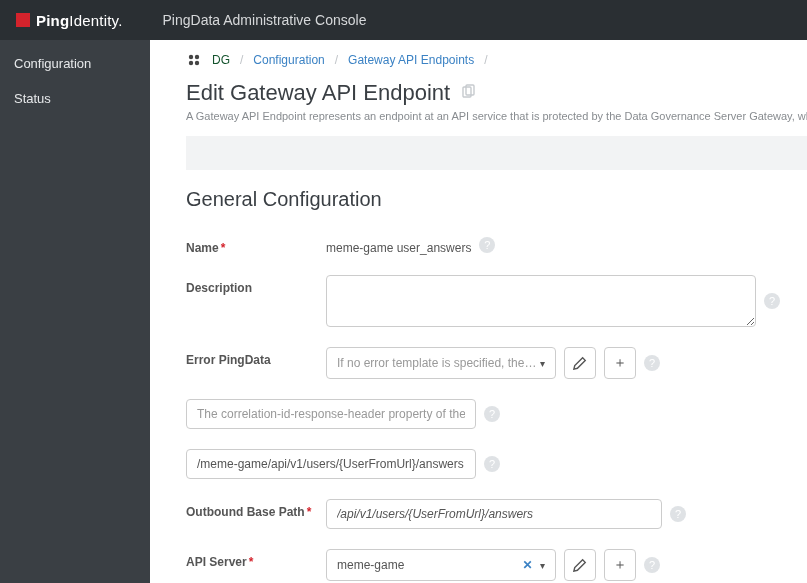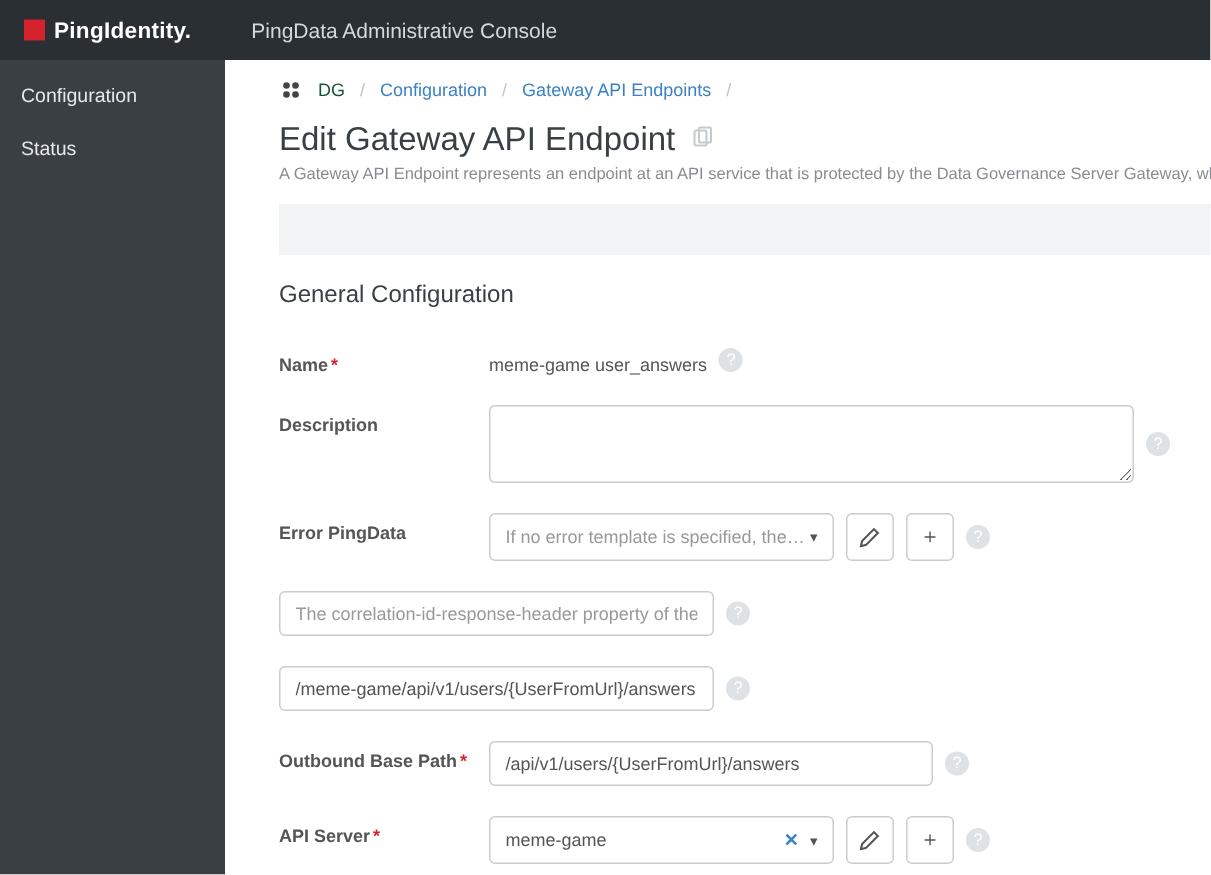--- a/index.html
+++ b/index.html
@@ -2,21 +2,21 @@
 <html><head>
   <meta charset="utf-8">
   <style>
     * { box-sizing: border-box; margin: 0; padding: 0; }
     body { font-family: -apple-system, BlinkMacSystemFont, "Segoe UI", Arial, sans-serif; font-size: 13px; color: #333; background: #fff; overflow-x: hidden; }
     
     .topbar { background: #2a2f33; height: 40px; display: flex; align-items: center; padding: 0 16px; }
     .logo-block { display: flex; align-items: center; }
     .logo-square { width: 14px; height: 14px; background: #d4232c; margin-right: 6px; }
     .logo-text { color: #fff; font-weight: 600; font-size: 15px; letter-spacing: 0.2px; }
-    .logo-text .thin { font-weight: 700; }
+    .logo-text .thin { font-weight: 400; }
     .app-title { color: #d6d8da; font-size: 14px; margin-left: 40px; font-weight: 300; }
     
     .layout { display: flex; height: calc(100vh - 40px); min-height: 543px; }
     .sidebar { width: 150px; background: #3a3f44; padding-top: 6px; flex-shrink: 0; }
     .side-item { color: #e6e8ea; padding: 10px 14px; font-size: 13px; cursor: pointer; }
     
     .main { flex: 1; padding: 12px 0 20px 36px; overflow: auto; }
     
     .crumbs { display: flex; align-items: center; gap: 10px; font-size: 12px; margin-bottom: 12px; }
     .crumb-icon { width: 16px; height: 16px; display: inline-flex; align-items: center; justify-content: center; }
@@ -24,21 +24,21 @@
     .crumb-text { color: #14532d; }
     .crumb-sep { color: #c0c4c8; }
     
     .page-title-row { display: flex; align-items: center; gap: 10px; }
     h1.page-title { font-size: 22px; font-weight: 400; color: #3a3f44; }
     .copy-icon { color: #c6cace; cursor: pointer; }
     .page-desc { color: #888c90; font-size: 11px; margin-top: 4px; white-space: nowrap; }
     
     .notice-bar { background: #f2f3f4; height: 34px; margin: 14px 0 18px 0; }
     
-    h2.section { font-size: 16px; font-weight: 400; color: #3a3f44; margin: 18px 0 14px 0; }
+    h2.section { font-size: 20px; font-weight: 400; color: #3a3f44; margin: 18px 0 14px 0; }
     
     .form-row { display: flex; align-items: flex-start; padding: 10px 0; }
     .form-row .lbl { width: 140px; flex-shrink: 0; font-size: 12px; font-weight: 600; color: #555; padding-top: 6px; }
     .req { color: #d4232c; margin-left: 2px; }
     .ctrl { display: flex; align-items: center; gap: 8px; }
     .static-val { font-size: 12px; color: #555; padding-top: 6px; }
     
     input[type=text], textarea, .select-like {
       border: 1px solid #ccc; border-radius: 4px; padding: 7px 10px; font-size: 12px; color: #555;
       font-family: inherit; background: #fff;
@@ -153,21 +153,21 @@
     <div class="form-row">
       <div class="ctrl">
         <input type="text" style="width: 290px;" value="/meme-game/api/v1/users/{UserFromUrl}/answers">
         <span class="help-q">?</span>
       </div>
     </div>
 
     <div class="form-row">
       <div class="lbl"><span>Outbound Base Path</span><span class="req">*</span></div>
       <div class="ctrl">
-        <input type="text" style="width: 296px;" value="/api/v1/users/{UserFromUrl}/answers">
+        <input type="text" style="width: 336px; font-style: italic;" value="/api/v1/users/{UserFromUrl}/answers">
         <span class="help-q">?</span>
       </div>
     </div>
 
     <div class="form-row">
       <div class="lbl"><span>API Server</span><span class="req">*</span></div>
       <div class="ctrl">
         <div class="select-like has-val w-narrow">
           <span>meme-game</span>
           <span><span class="clear-x">✕</span> <span class="caret">▾</span></span>

